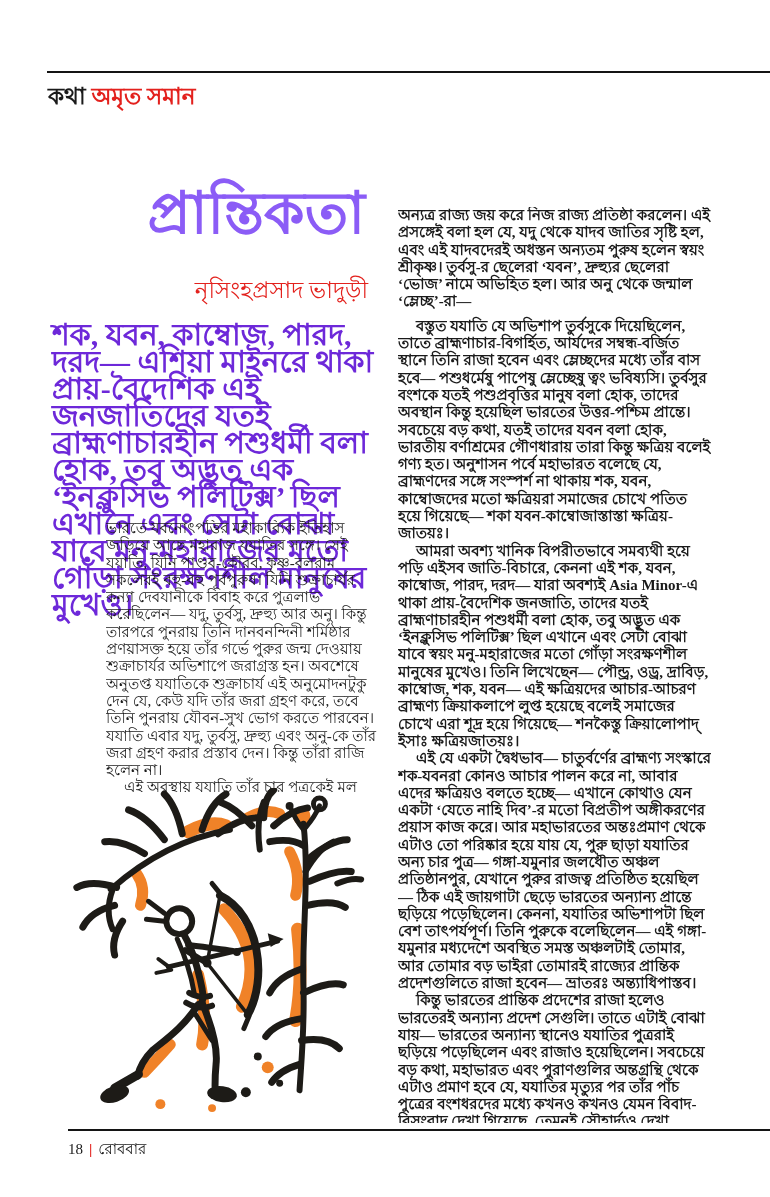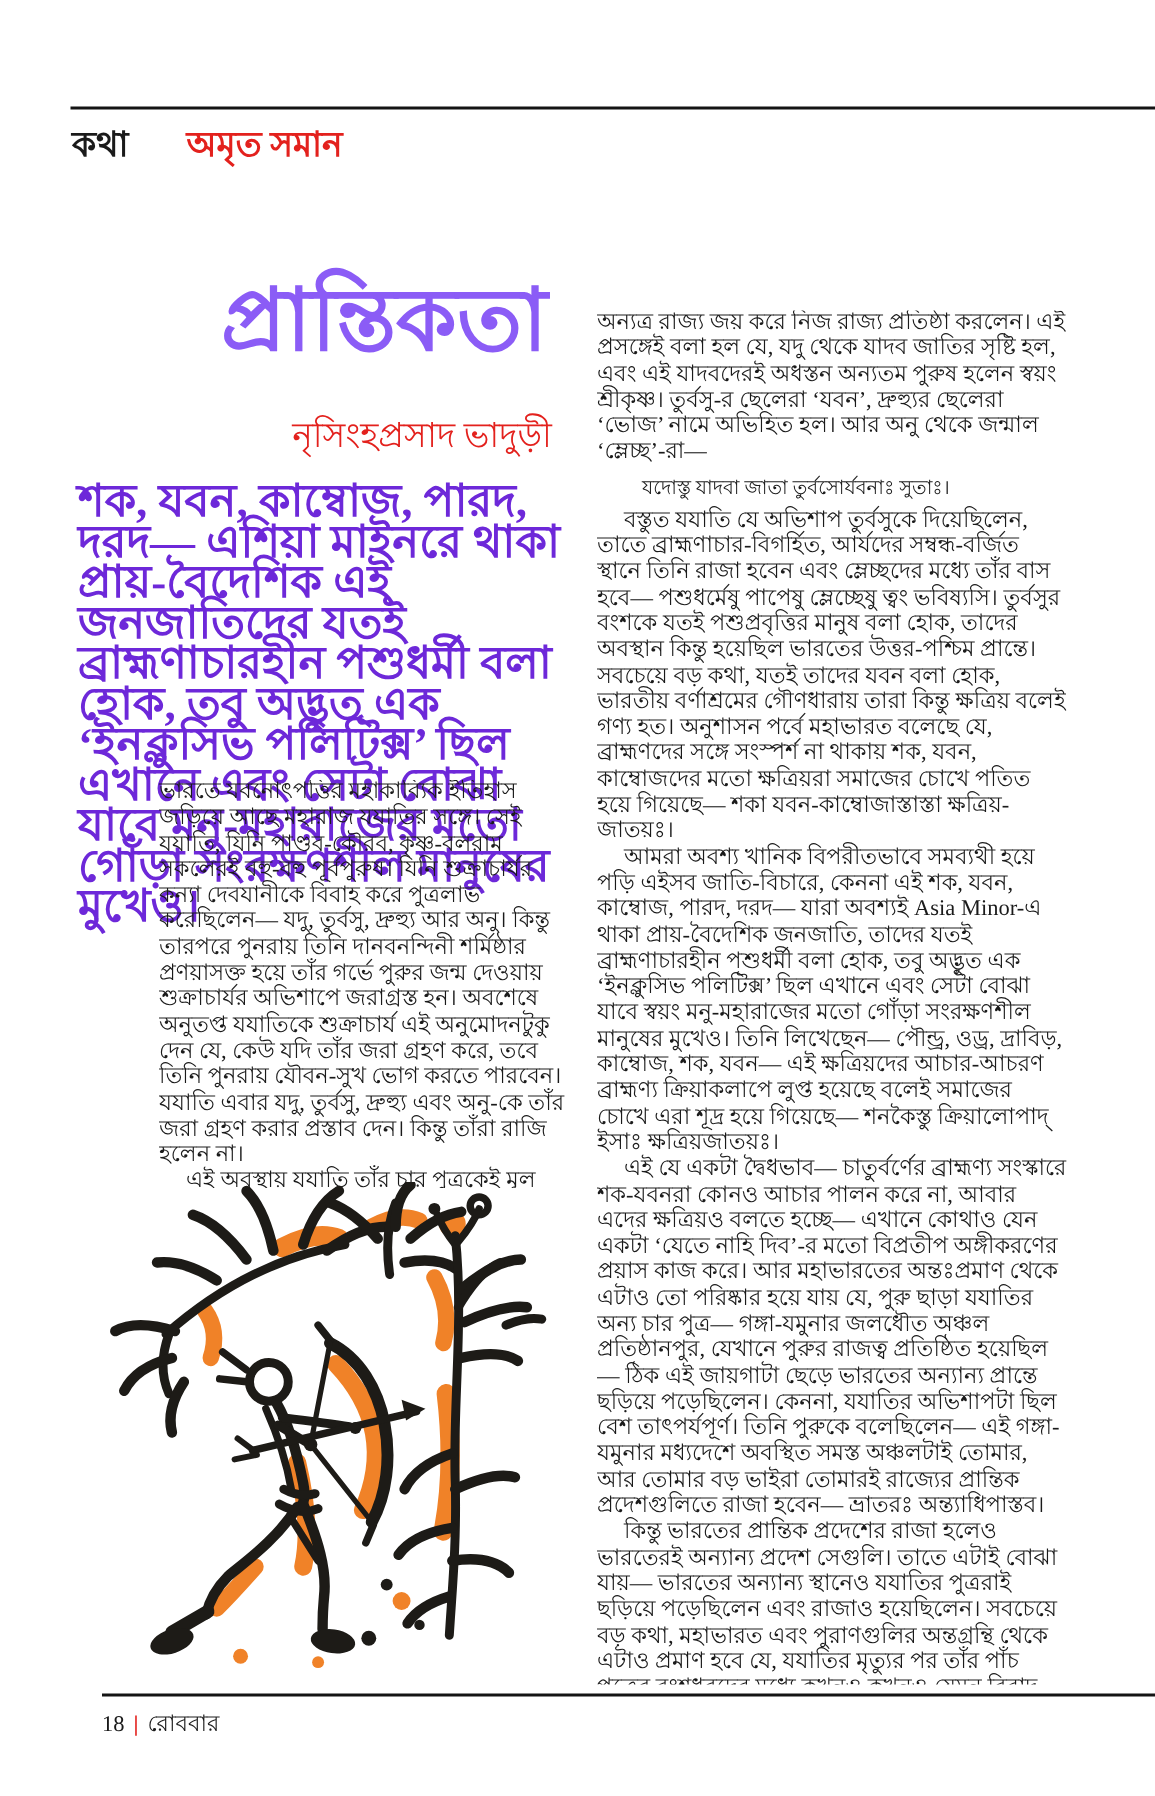--- a/index.html
+++ b/index.html
@@ -11,38 +11,38 @@
   html,body{margin:0;padding:0;background:#ffffff;}
   .page{
     position:relative;width:770px;height:1197px;background:#ffffff;
     font-family:"Liberation Serif","DejaVu Serif",serif;color:var(--ink);
     overflow:hidden;
   }
   .rule{position:absolute;background:#141414;height:2px;}
   .rule-top{left:47px;right:0;top:71px;}
   .rule-bottom{left:68px;right:0;top:1129px;}
   .kicker{position:absolute;left:48px;top:78px;font-size:23px;font-weight:bold;white-space:nowrap;}
-  .kicker .red{color:var(--red);margin-left:33px;}
+  .kicker .red{color:var(--red);}
   .title{
     position:absolute;left:50px;top:184px;width:315px;margin:0;
     text-align:right;font-size:58px;line-height:1.05;font-weight:bold;color:#8b5cf6;
   }
   .author{
     position:absolute;left:50px;top:272px;width:318px;text-align:right;
     font-size:23px;font-weight:normal;color:var(--red);
   }
   .lead{
     position:absolute;left:52px;top:321px;width:332px;text-align:left;
     font-size:30px;font-weight:bold;line-height:27px;color:#6d28d9;
   }
   .col{font-size:15px;line-height:17.3px;text-align:left;}
   .col p{margin:0;}
   .col p.ind{text-indent:18px;}
   .col-left{position:absolute;left:106px;top:520px;width:278px;height:272px;overflow:hidden;}
-  .col-right{position:absolute;left:398px;top:207px;width:313px;height:916px;overflow:hidden;}
+  .col-right{position:absolute;left:398px;top:207px;width:313px;height:916px;overflow:hidden;font-weight:bold;}
   .verse{font-size:13px;line-height:21px;padding:3px 0 4px 30px;}
   .illus{position:absolute;left:52px;top:788px;width:340px;height:338px;}
   .footer{position:absolute;left:68px;top:1137px;font-size:15px;white-space:nowrap;}
   .footer .sep{color:var(--red);padding:0 6px;font-weight:bold;}
 </style>
 </head>
 <body>
 
 <div class="page">
 
@@ -136,21 +136,20 @@
       <ellipse cx="170" cy="308" rx="15" ry="8" transform="rotate(8 170 308)" fill="#1d1b17" stroke="none"></ellipse>
       <circle cx="206" cy="270" r="4" fill="#1d1b17" stroke="none"></circle>
       <circle cx="194" cy="306" r="5" fill="#1d1b17" stroke="none"></circle>
       <circle cx="228" cy="297" r="3.5" fill="#1d1b17" stroke="none"></circle>
     </g>
   </svg>
 
   <div class="col col-right">
     <p>অন্যত্র রাজ্য জয় করে নিজ রাজ্য প্রতিষ্ঠা করলেন। এই প্রসঙ্গেই বলা হল যে, যদু থেকে যাদব জাতির সৃষ্টি হল, এবং এই যাদবদেরই অধস্তন অন্যতম পুরুষ হলেন স্বয়ং শ্রীকৃষ্ণ। তুর্বসু-র ছেলেরা ‘যবন’, দ্রুহ্যুর ছেলেরা ‘ভোজ’ নামে অভিহিত হল। আর অনু থেকে জন্মাল ‘ম্লেচ্ছ’-রা—</p>
     <div class="verse">
-      <div>যদোস্তু যাদবা জাতা তুর্বসোর্যবনাঃ সুতাঃ।</div>
     </div>
     <p class="ind">বস্তুত যযাতি যে অভিশাপ তুর্বসুকে দিয়েছিলেন, তাতে ব্রাহ্মণাচার-বিগর্হিত, আর্যদের সম্বন্ধ-বর্জিত স্থানে তিনি রাজা হবেন এবং ম্লেচ্ছদের মধ্যে তাঁর বাস হবে— পশুধর্মেষু পাপেষু ম্লেচ্ছেষু ত্বং ভবিষ্যসি। তুর্বসুর বংশকে যতই পশুপ্রবৃত্তির মানুষ বলা হোক, তাদের অবস্থান কিন্তু হয়েছিল ভারতের উত্তর-পশ্চিম প্রান্তে। সবচেয়ে বড় কথা, যতই তাদের যবন বলা হোক, ভারতীয় বর্ণাশ্রমের গৌণধারায় তারা কিন্তু ক্ষত্রিয় বলেই গণ্য হত। অনুশাসন পর্বে মহাভারত বলেছে যে, ব্রাহ্মণদের সঙ্গে সংস্পর্শ না থাকায় শক, যবন, কাম্বোজদের মতো ক্ষত্রিয়রা সমাজের চোখে পতিত হয়ে গিয়েছে— শকা যবন-কাম্বোজাস্তাস্তা ক্ষত্রিয়-জাতয়ঃ।</p>
     <p class="ind">আমরা অবশ্য খানিক বিপরীতভাবে সমব্যথী হয়ে পড়ি এইসব জাতি-বিচারে, কেননা এই শক, যবন, কাম্বোজ, পারদ, দরদ— যারা অবশ্যই Asia Minor-এ থাকা প্রায়-বৈদেশিক জনজাতি, তাদের যতই ব্রাহ্মণাচারহীন পশুধর্মী বলা হোক, তবু অদ্ভুত এক ‘ইনক্লুসিভ পলিটিক্স’ ছিল এখানে এবং সেটা বোঝা যাবে স্বয়ং মনু-মহারাজের মতো গোঁড়া সংরক্ষণশীল মানুষের মুখেও। তিনি লিখেছেন— পৌন্ড্র, ওড্র, দ্রাবিড়, কাম্বোজ, শক, যবন— এই ক্ষত্রিয়দের আচার-আচরণ ব্রাহ্মণ্য ক্রিয়াকলাপে লুপ্ত হয়েছে বলেই সমাজের চোখে এরা শূদ্র হয়ে গিয়েছে— শনকৈস্তু ক্রিয়ালোপাদ্ ইসাঃ ক্ষত্রিয়জাতয়ঃ।</p>
     <p class="ind">এই যে একটা দ্বৈধভাব— চাতুর্বর্ণের ব্রাহ্মণ্য সংস্কারে শক-যবনরা কোনও আচার পালন করে না, আবার এদের ক্ষত্রিয়ও বলতে হচ্ছে— এখানে কোথাও যেন একটা ‘যেতে নাহি দিব’-র মতো বিপ্রতীপ অঙ্গীকরণের প্রয়াস কাজ করে। আর মহাভারতের অন্তঃপ্রমাণ থেকে এটাও তো পরিষ্কার হয়ে যায় যে, পুরু ছাড়া যযাতির অন্য চার পুত্র— গঙ্গা-যমুনার জলধৌত অঞ্চল প্রতিষ্ঠানপুর, যেখানে পুরুর রাজত্ব প্রতিষ্ঠিত হয়েছিল— ঠিক এই জায়গাটা ছেড়ে ভারতের অন্যান্য প্রান্তে ছড়িয়ে পড়েছিলেন। কেননা, যযাতির অভিশাপটা ছিল বেশ তাৎপর্যপূর্ণ। তিনি পুরুকে বলেছিলেন— এই গঙ্গা-যমুনার মধ্যদেশে অবস্থিত সমস্ত অঞ্চলটাই তোমার, আর তোমার বড় ভাইরা তোমারই রাজ্যের প্রান্তিক প্রদেশগুলিতে রাজা হবেন— ভ্রাতরঃ অন্ত্যাধিপাস্তব।</p>
     <p class="ind">কিন্তু ভারতের প্রান্তিক প্রদেশের রাজা হলেও ভারতেরই অন্যান্য প্রদেশ সেগুলি। তাতে এটাই বোঝা যায়— ভারতের অন্যান্য স্থানেও যযাতির পুত্ররাই ছড়িয়ে পড়েছিলেন এবং রাজাও হয়েছিলেন। সবচেয়ে বড় কথা, মহাভারত এবং পুরাণগুলির অন্তগ্রন্থি থেকে এটাও প্রমাণ হবে যে, যযাতির মৃত্যুর পর তাঁর পাঁচ পুত্রের বংশধরদের মধ্যে কখনও কখনও যেমন বিবাদ-বিসংবাদ দেখা গিয়েছে, তেমনই সৌহার্দ্যও দেখা গিয়েছে।</p>
 
   </div>
 
   <div class="rule rule-bottom"></div>
 

